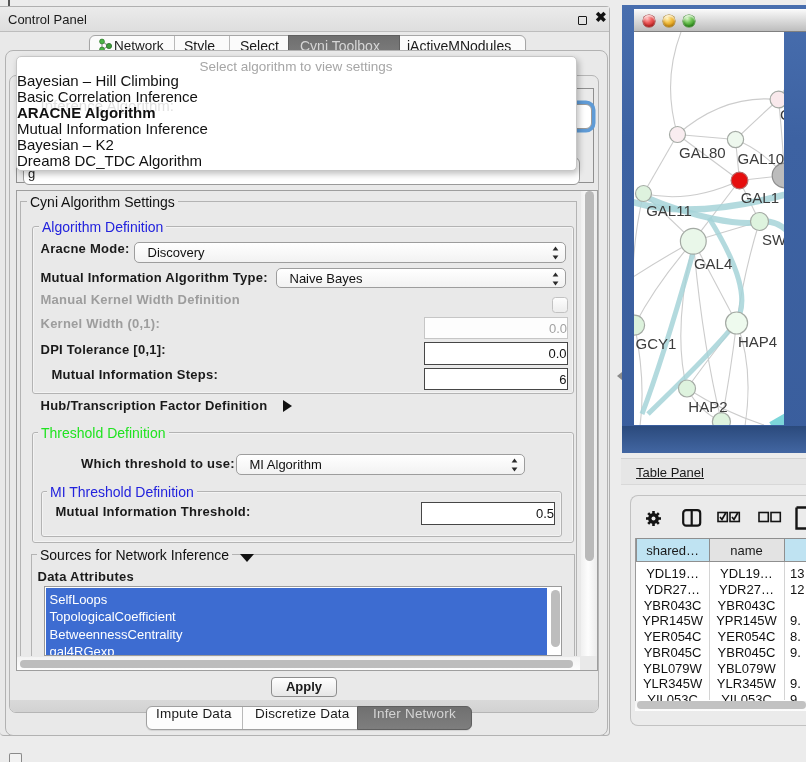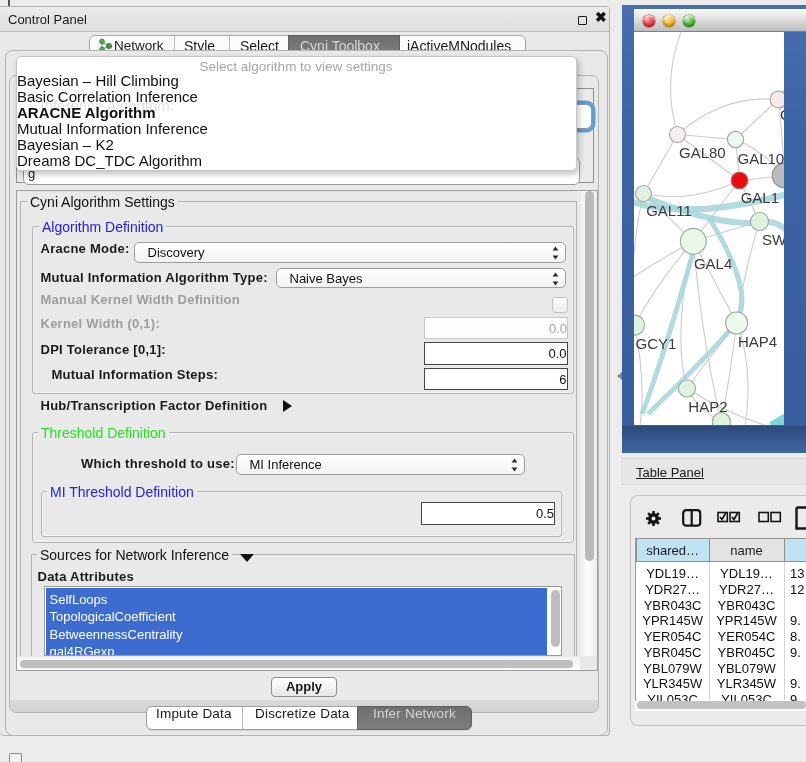--- a/index.html
+++ b/index.html
@@ -108,30 +108,31 @@
   <div class="field" style="left:424px; top:360.5px; width:143.5px; height:22.5px;">6</div>
 
   <div class="lbl bold" style="left:40.5px; top:391px;">Hub/Transcription Factor Definition</div>
   <div class="abs" style="left:283px; top:393px; width:0; height:0; border-left:9px solid #111; border-top:6px solid transparent; border-bottom:6px solid transparent;"></div>
 
   <div class="gbox" style="left:32px; top:424.5px; width:542px; height:111px;"></div>
   <div class="gtit" style="left:38px; top:417.5px; color:#21e321;">Threshold Definition</div>
 
   <div class="lbl bold" style="left:81px; top:448.5px;">Which threshold to use:</div>
   <div class="combo" style="left:235.5px; top:447px; width:289px; height:21px;">
-      <span class="ct">MI Inference</span>
+      <span class="ct">MI Algorithm</span>
     <svg class="ar" viewBox="0 0 7 14">
         <path d="M3.5 0.5 L6.4 4.6 L0.6 4.6 Z" fill="#2a2a2a"></path>
         <path d="M3.5 13.5 L6.4 9.4 L0.6 9.4 Z" fill="#2a2a2a"></path>
       </svg>
   </div>
 
   <div class="gbox" style="left:40.5px; top:484px; width:521.5px; height:46px;"></div>
   <div class="gtit" style="left:47px; top:477px; color:#2222dd;">MI Threshold Definition</div>
 
+  <div class="lbl bold" style="left:55.5px; top:497px;">Mutual Information Threshold:</div>
   <div class="field" style="left:421px; top:494.5px; width:134px; height:23px;">0.5</div>
 
   <div class="abs" style="left:31px; top:546.5px; width:544px; height:102.5px; border:1px solid #b3b3b3; border-bottom:none;"></div>
   <div class="gtit" style="left:37px; top:540px; color:#111;">Sources for Network Inference</div>
   <div class="abs" style="left:240px; top:547px; width:0; height:0; border-top:8px solid #111; border-left:7px solid transparent; border-right:7px solid transparent;"></div>
 
   <div class="lbl bold" style="left:37.5px; top:562px;">Data Attributes</div>
 
   <div class="abs" style="left:44px; top:579px; width:518px; height:70px; background:#fff; border:1px solid #9a9a9a; overflow:hidden;">
     <div style="position:absolute; left:0.5px; top:1px; width:501px; height:75px; background:#3d6cd1;"></div>

